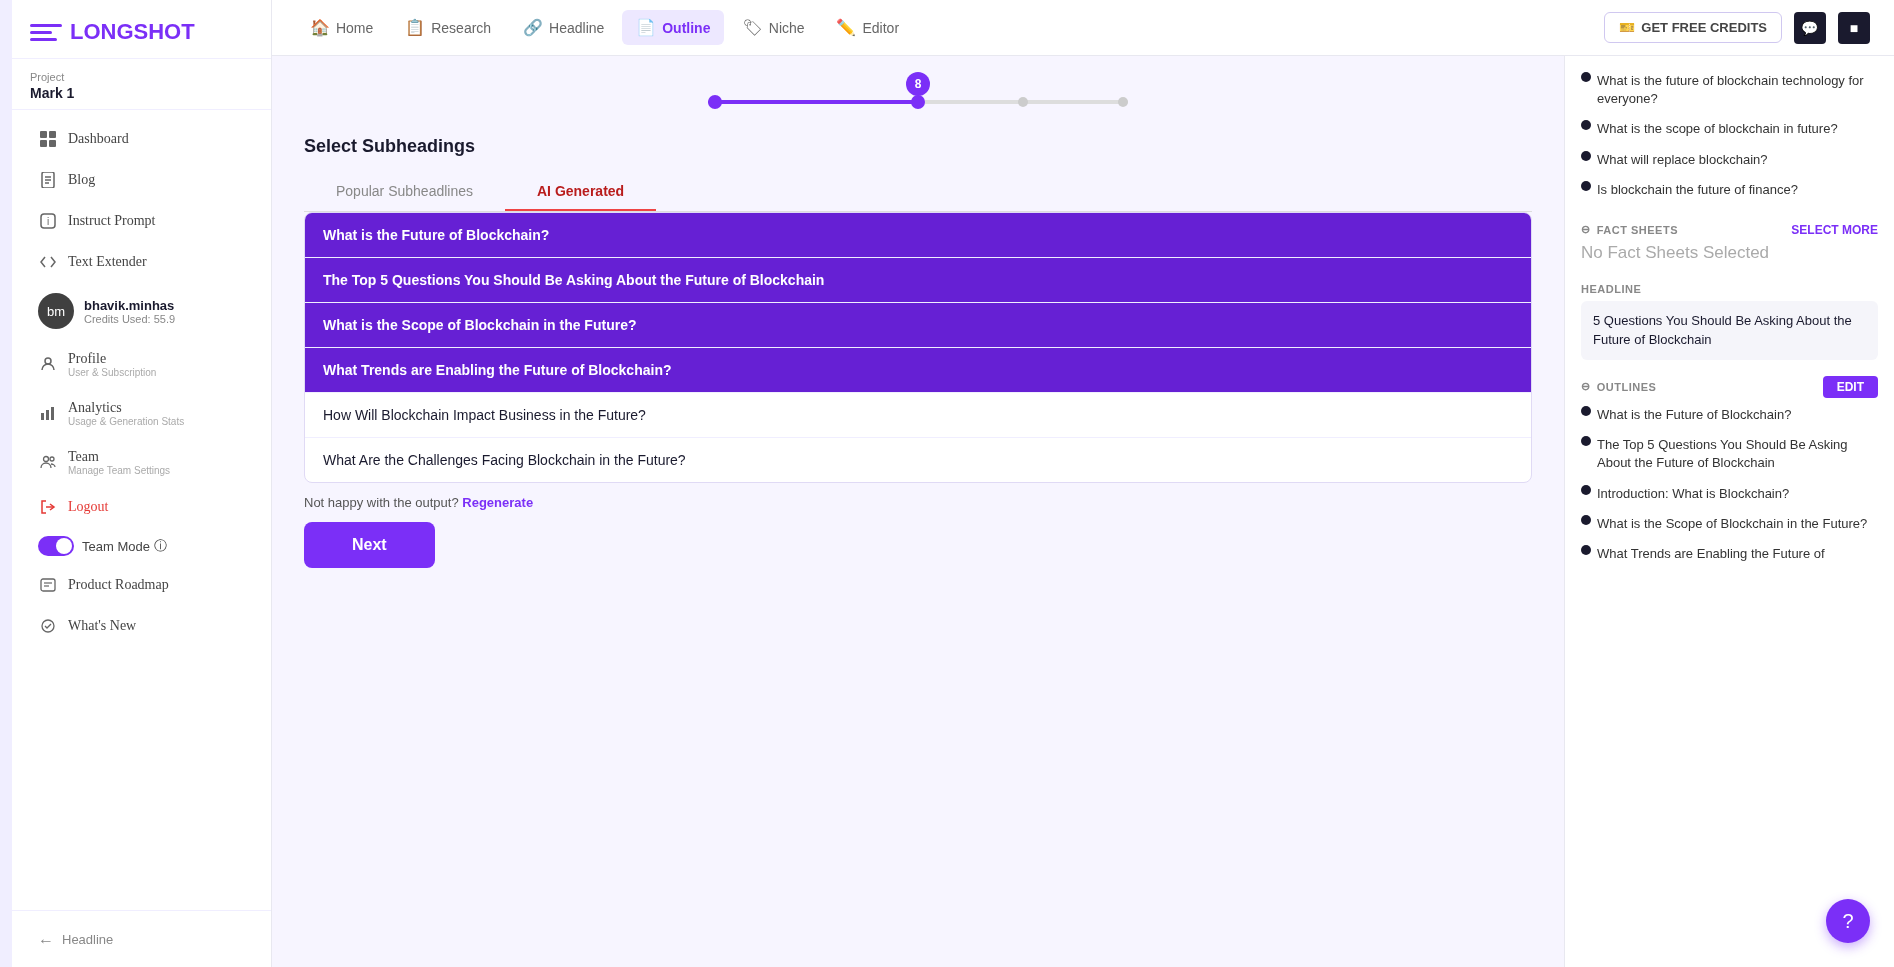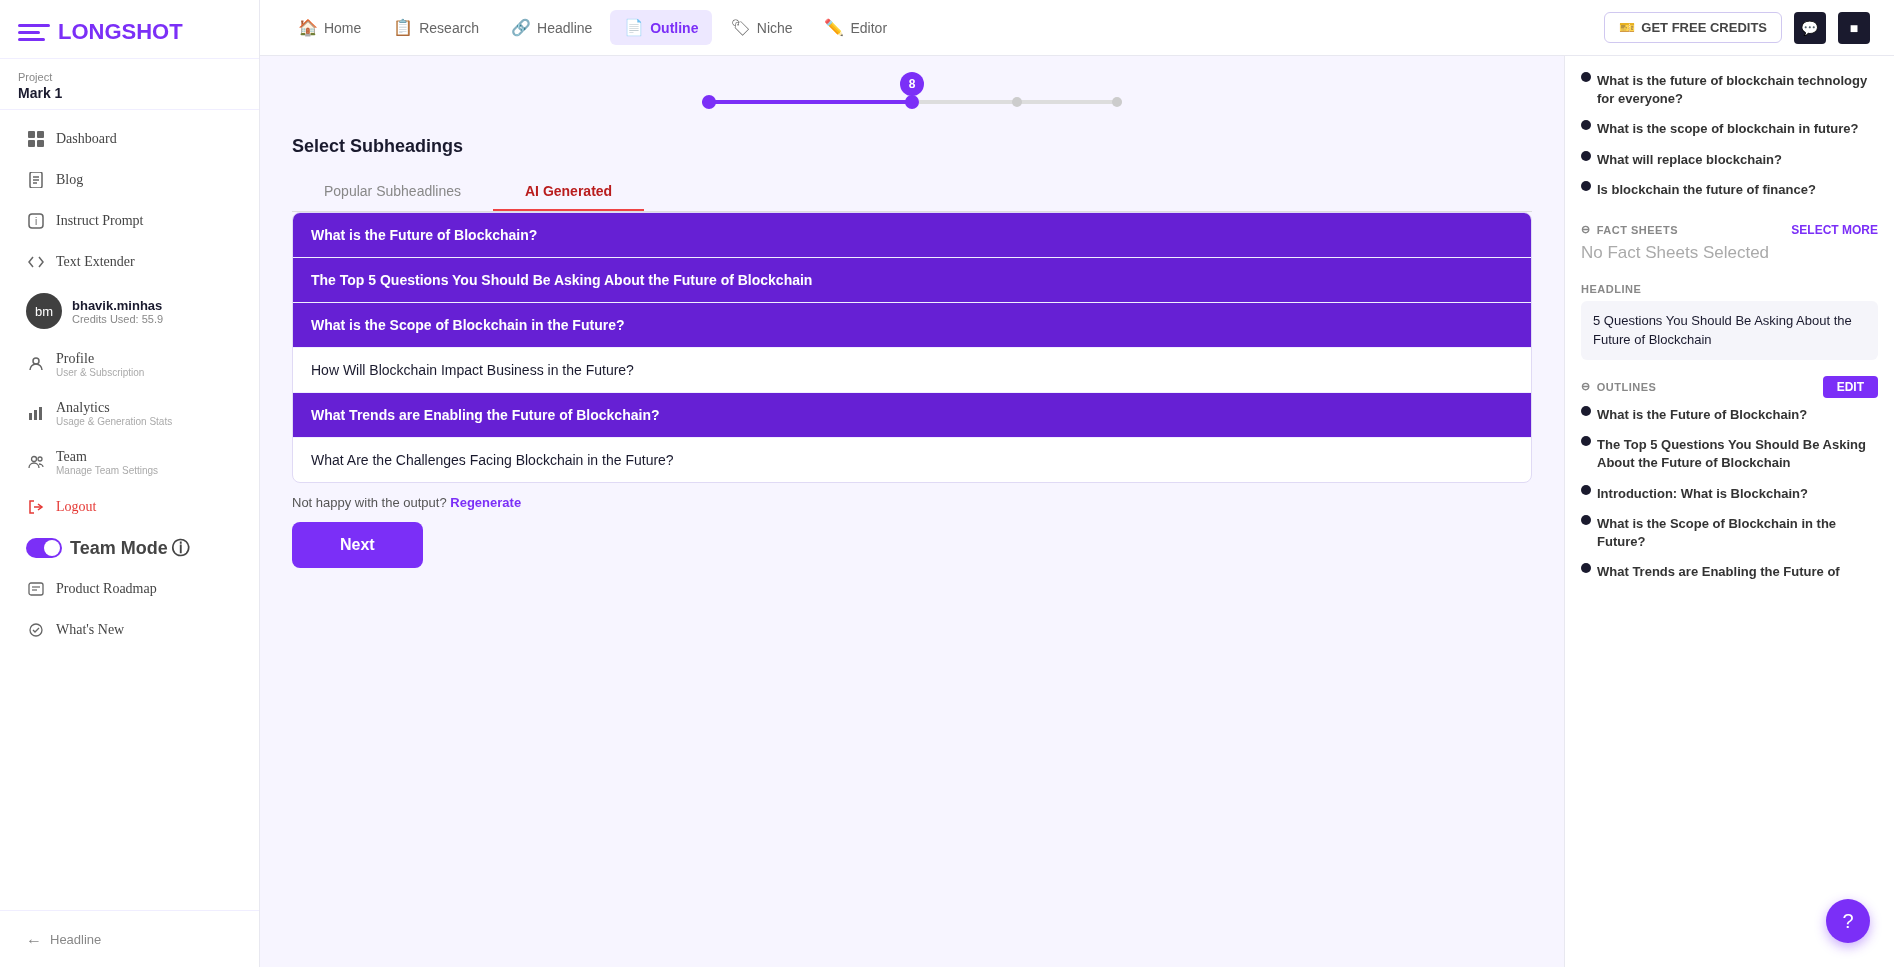--- a/index.html
+++ b/index.html
@@ -9,20 +9,21 @@
     .sidebar {
       width: 260px;
       min-width: 260px;
       background: #fff;
       border-right: 1px solid #e8e8f0;
       display: flex;
       flex-direction: column;
       height: 100%;
       position: relative;
       z-index: 10;
+      margin-left: 12px;
     }
     .sidebar-logo {
       display: flex;
       align-items: center;
       padding: 18px 18px 12px 18px;
       border-bottom: 1px solid #f0eeff;
       gap: 8px;
     }
     .logo-icon {
       width: 32px; height: 28px;
@@ -79,21 +80,21 @@
       margin: 0 8px;
     }
     .toggle-switch {
       width: 36px; height: 20px; background: #7b2ff7; border-radius: 10px;
       position: relative; cursor: pointer;
     }
     .toggle-knob {
       width: 16px; height: 16px; background: #fff; border-radius: 50%;
       position: absolute; top: 2px; right: 2px;
     }
-    .team-mode-label { font-size: 18px; color: #444; display: flex; align-items: center; gap: 4px; font-weight: bold; }
+    .team-mode-label { font-size: 13px; color: #444; display: flex; align-items: center; gap: 4px; }
 
     .sidebar-bottom {
       border-top: 1px solid #f0eeff;
       padding: 8px 0;
     }
     .collapse-btn {
       display: flex; align-items: center; gap: 8px;
       padding: 10px 18px;
       cursor: pointer;
       color: #888;
@@ -260,21 +261,20 @@
       flex-direction: column;
       overflow-y: auto;
       padding: 16px;
     }
 
     .panel-question {
       font-size: 13px;
       color: #333;
       margin-bottom: 6px;
       line-height: 1.4;
-      font-weight: bold;
     }
     .bullet-dot {
       display: inline-block;
       width: 10px; height: 10px;
       background: #1a1a2e;
       border-radius: 50%;
       margin-right: 6px;
       flex-shrink: 0;
     }
     .panel-bullet-row {
@@ -579,22 +579,22 @@
       <div class="subheadings-tabs">
         <button class="tab-btn">Popular Subheadlines</button>
         <button class="tab-btn active">AI Generated</button>
       </div>
 
       
       <div class="subheadings-list">
         <div class="subheading-item selected">What is the Future of Blockchain?</div>
         <div class="subheading-item selected">The Top 5 Questions You Should Be Asking About the Future of Blockchain</div>
         <div class="subheading-item selected">What is the Scope of Blockchain in the Future?</div>
+        <div class="subheading-item selected">What Trends are Enabling the Future of Blockchain?</div>
         <div class="subheading-item">How Will Blockchain Impact Business in the Future?</div>
-        <div class="subheading-item selected">What Trends are Enabling the Future of Blockchain?</div>
         <div class="subheading-item">What Are the Challenges Facing Blockchain in the Future?</div>
       </div>
 
       
       <div class="regenerate-row">
         <span>Not happy with the output?</span>
         <span class="regenerate-link">Regenerate</span>
       </div>
 
       

